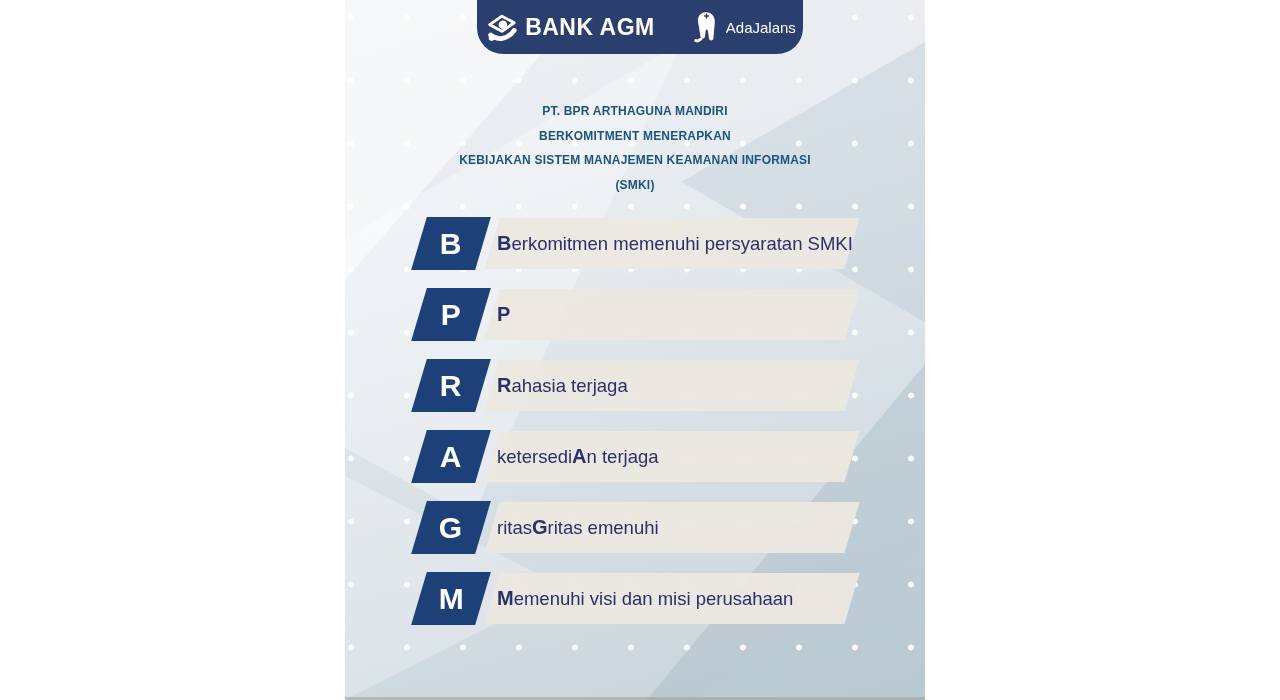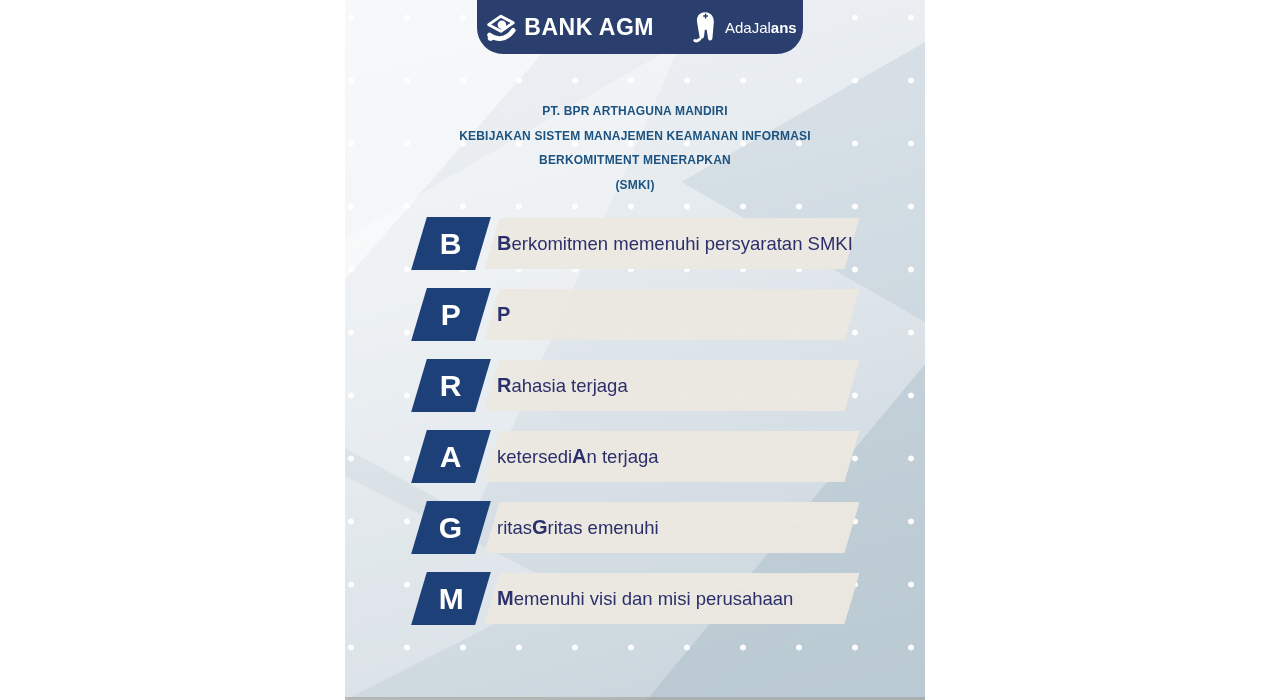--- a/index.html
+++ b/index.html
@@ -24,21 +24,21 @@
   .bottom-strip{position:absolute;left:0;bottom:0;width:100%;height:3px;z-index:2;
     background:rgba(158,154,144,0.55);}
 
   
   .banner{position:absolute;left:132px;top:0;width:326px;height:54px;z-index:5;
     background:#2b3f6e;border-radius:0 0 26px 26px;
     display:flex;align-items:center;justify-content:center;gap:38px;}
   .logo{display:flex;align-items:center;gap:7px;}
   .bank-name{color:#ffffff;font-weight:bold;font-size:23px;letter-spacing:0.5px;}
   .ada-name{color:#ffffff;font-size:15px;}
-  .ada-name b{font-weight:bold;margin-top:34px;}
+  .ada-name b{font-weight:normal;margin-top:34px;}
 
   
   .title{position:absolute;left:0;top:99px;width:100%;z-index:4;text-align:center;
     color:#1c5380;font-weight:bold;font-size:12px;line-height:24.5px;letter-spacing:0.2px;}
   .title div{white-space:nowrap;}
 
   
   .row{position:absolute;left:0;width:100%;height:51px;z-index:3;}
   .row-1{top:218px;} .row-2{top:289px;} .row-3{top:360px;}
   .row-4{top:431px;} .row-5{top:502px;} .row-6{top:573px;}
@@ -84,22 +84,22 @@
           <path d="M14 2 C7 2 4.5 8 5.5 13 L8 28 C8.5 31.5 12.5 31.5 13 28 L13.8 21 L15.8 21 L17.2 30 C17.8 33.5 21.5 33 22 30 L23.5 13 C24 8 21 2 14 2 Z" fill="#ffffff"></path>
           <path d="M8.5 31 Q5.5 34 3 32.5" stroke="#ffffff" stroke-width="3.2" fill="none" stroke-linecap="round"></path>
           <path d="M12.6 6.2 h4 M14.6 4.2 v4" stroke="#2b3f6e" stroke-width="1.6" stroke-linecap="round"></path>
         </svg>
         <span class="ada-name"><span>AdaJal</span><b>ans</b></span>
       </div>
     </div>
 
     <div class="title">
       <div>PT. BPR ARTHAGUNA MANDIRI</div>
+      <div>BERKOMITMENT MENERAPKAN</div>
       <div>KEBIJAKAN SISTEM MANAJEMEN KEAMANAN INFORMASI</div>
-      <div>BERKOMITMENT MENERAPKAN</div>
       <div>(SMKI)</div>
     </div>
 
     <div class="row row-1">
       <div class="bar"></div>
       <div class="badge">
           <span>B</span>
         </div>
       <div class="row-text">
           <span></span>

